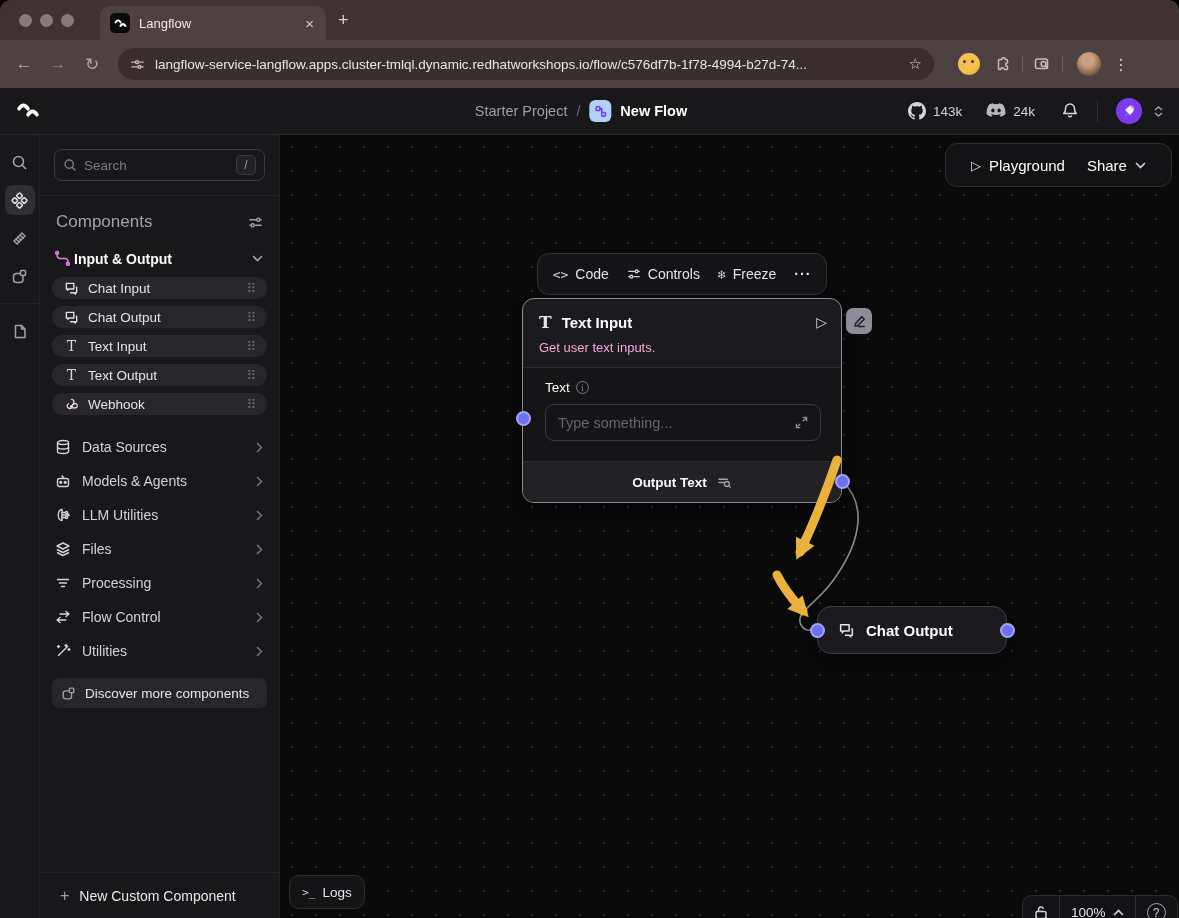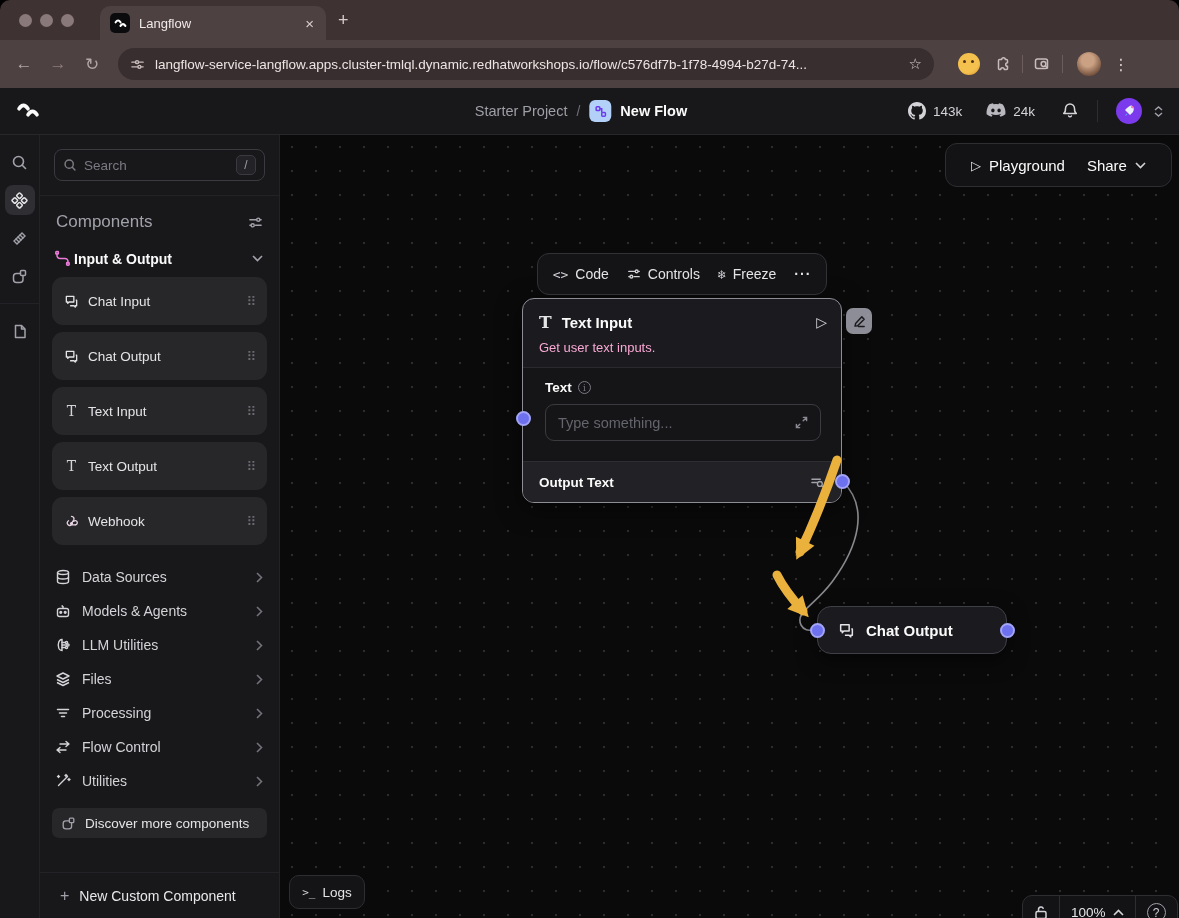--- a/index.html
+++ b/index.html
@@ -53,21 +53,21 @@
   .search-wrap input { background:transparent; border:none; outline:none; color:#e4e4e7; font-size:13.5px; width:120px; font-family:inherit; }
   .search-wrap input::placeholder { color:#7a7a82; }
   .kbd { margin-left:auto; width:20px; height:20px; border:1px solid #3a3a40; border-radius:5px; background:#232327; color:#9f9fa6; font-size:12px; display:flex; align-items:center; justify-content:center; }
   .side-div { height:1px; background:#232327; margin-top:14px; }
   .comp-row { display:flex; align-items:center; padding:16px 16px 6px 16px; }
   .comp-title { color:#a1a1aa; font-size:17px; }
   .comp-row .icr { margin-left:auto; color:#a1a1aa; }
   .group-row { display:flex; align-items:center; gap:3px; padding:12px 16px 10px 14px; }
   .group-label { color:#fafafa; font-size:14px; font-weight:700; }
   .group-row .chev { margin-left:auto; }
-  .sitem { margin:0 12px 7px 12px; height:48px; background:#27272a; border-radius:11px; display:flex; align-items:center; padding:0 12px; gap:9px; }
+  .sitem { margin:0 12px 7px 12px; height:22px; background:#27272a; border-radius:11px; display:flex; align-items:center; padding:0 12px; gap:9px; }
   .sitem-label { color:#e4e4e7; font-size:13.5px; flex:1; }
   .drag { color:#6b6b72; font-size:13px; letter-spacing:-1px; }
   .cat { display:flex; align-items:center; gap:11px; padding:9px 16px 9px 15px; }
   .cat-label { color:#d4d4d8; font-size:14px; flex:1; }
   .cats { margin-top:8px; }
   .discover { margin:10px 12px 0 12px; height:30px; background:#27272a; border-radius:7px; display:flex; align-items:center; gap:9px; padding:0 9px; }
   .discover span { color:#e4e4e7; font-size:13.5px; }
   .side-footer { margin-top:auto; border-top:1px solid #232327; height:46px; display:flex; align-items:center; gap:10px; padding:0 20px; }
   .side-footer .plus { color:#a1a1aa; font-size:16px; }
   .side-footer span.lbl { color:#e8e8ea; font-size:14px; }
@@ -85,26 +85,26 @@
 
   .node { position:absolute; z-index:2; border-radius:12px; background:#1b1b1f; }
   .node-ti { left:242px; top:163px; width:320px; height:205px; border:1px solid #8d8d96; box-shadow:0 6px 24px rgba(0,0,0,.5); display:flex; flex-direction:column; }
   .ti-head { padding:13px 14px 0 16px; display:flex; align-items:center; gap:10px; }
   .ti-t { font-family:"DejaVu Serif",serif; color:#e4e4e7; font-size:17px; font-weight:700; }
   .ti-title { color:#fafafa; font-size:15px; font-weight:700; flex:1; }
   .ti-play { color:#d4d4d8; font-size:14px; }
   .ti-desc { color:#f9a8d4; font-size:13px; padding:8px 16px 12px 16px; border-bottom:1px solid #2a2a2e; }
   .ti-body { background:#151518; padding:12px 20px 0 22px; flex:1; }
   .ti-label-row { display:flex; align-items:center; gap:6px; }
-  .ti-label { color:#fafafa; font-size:13.5px; font-weight:700; }
+  .ti-label { color:#fafafa; font-size:13.5px; font-weight:400; }
   .info-ic { width:13px; height:13px; border:1.3px solid #7a7a82; border-radius:50%; color:#7a7a82; font-size:8.5px; display:flex; align-items:center; justify-content:center; font-family:"DejaVu Serif",serif; }
   .ti-input { margin-top:9px; height:37px; border:1px solid #3a3a40; border-radius:9px; display:flex; align-items:center; padding:0 12px; gap:8px; }
   .ti-input input { flex:1; background:transparent; border:none; outline:none; color:#e4e4e7; font-size:14.5px; font-family:inherit; }
   .ti-input input::placeholder { color:#64646c; }
-  .ti-foot { height:41px; background:#222226; border-top:1px solid #2e2e32; border-radius:0 0 11px 11px; display:flex; align-items:center; justify-content:space-between; gap:10px; padding:8px 16px; }
+  .ti-foot { height:41px; background:#222226; border-top:1px solid #2e2e32; border-radius:0 0 11px 11px; display:flex; align-items:center; justify-content:center; gap:10px; padding:8px 16px; }
   .ti-out-label { color:#fafafa; font-size:13.5px; font-weight:600; }
 
   .pencil-btn { position:absolute; left:566px; top:173px; width:26px; height:26px; border-radius:7px; background:rgba(164,164,176,.85); display:flex; align-items:center; justify-content:center; z-index:5; }
 
   .node-co { left:537px; top:471px; width:190px; height:48px; border:1px solid #3f3f46; border-radius:14px; display:flex; align-items:center; gap:11px; padding:0 16px 0 20px; box-shadow:0 6px 20px rgba(0,0,0,.5); }
   .co-title { color:#fafafa; font-size:15px; font-weight:600; }
 
   .handle { position:absolute; width:15px; height:15px; border-radius:50%; background:#6e71ee; border:2.5px solid #a2a4f6; z-index:4; }
 
   .pg-panel { position:absolute; left:665px; top:8px; width:227px; height:44px; background:#131316; border:1px solid #2e2e32; border-radius:12px; display:flex; align-items:center; justify-content:center; gap:22px; z-index:3; }

